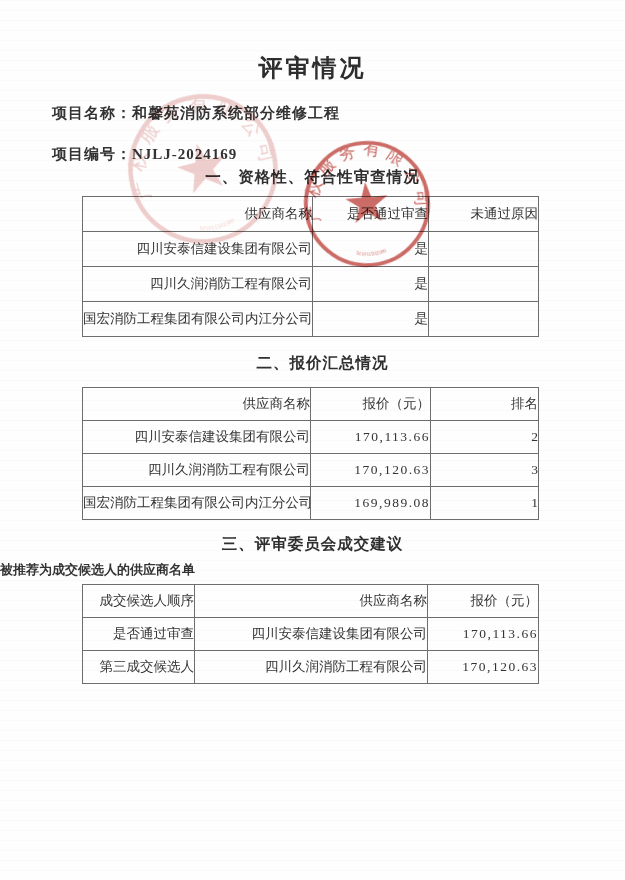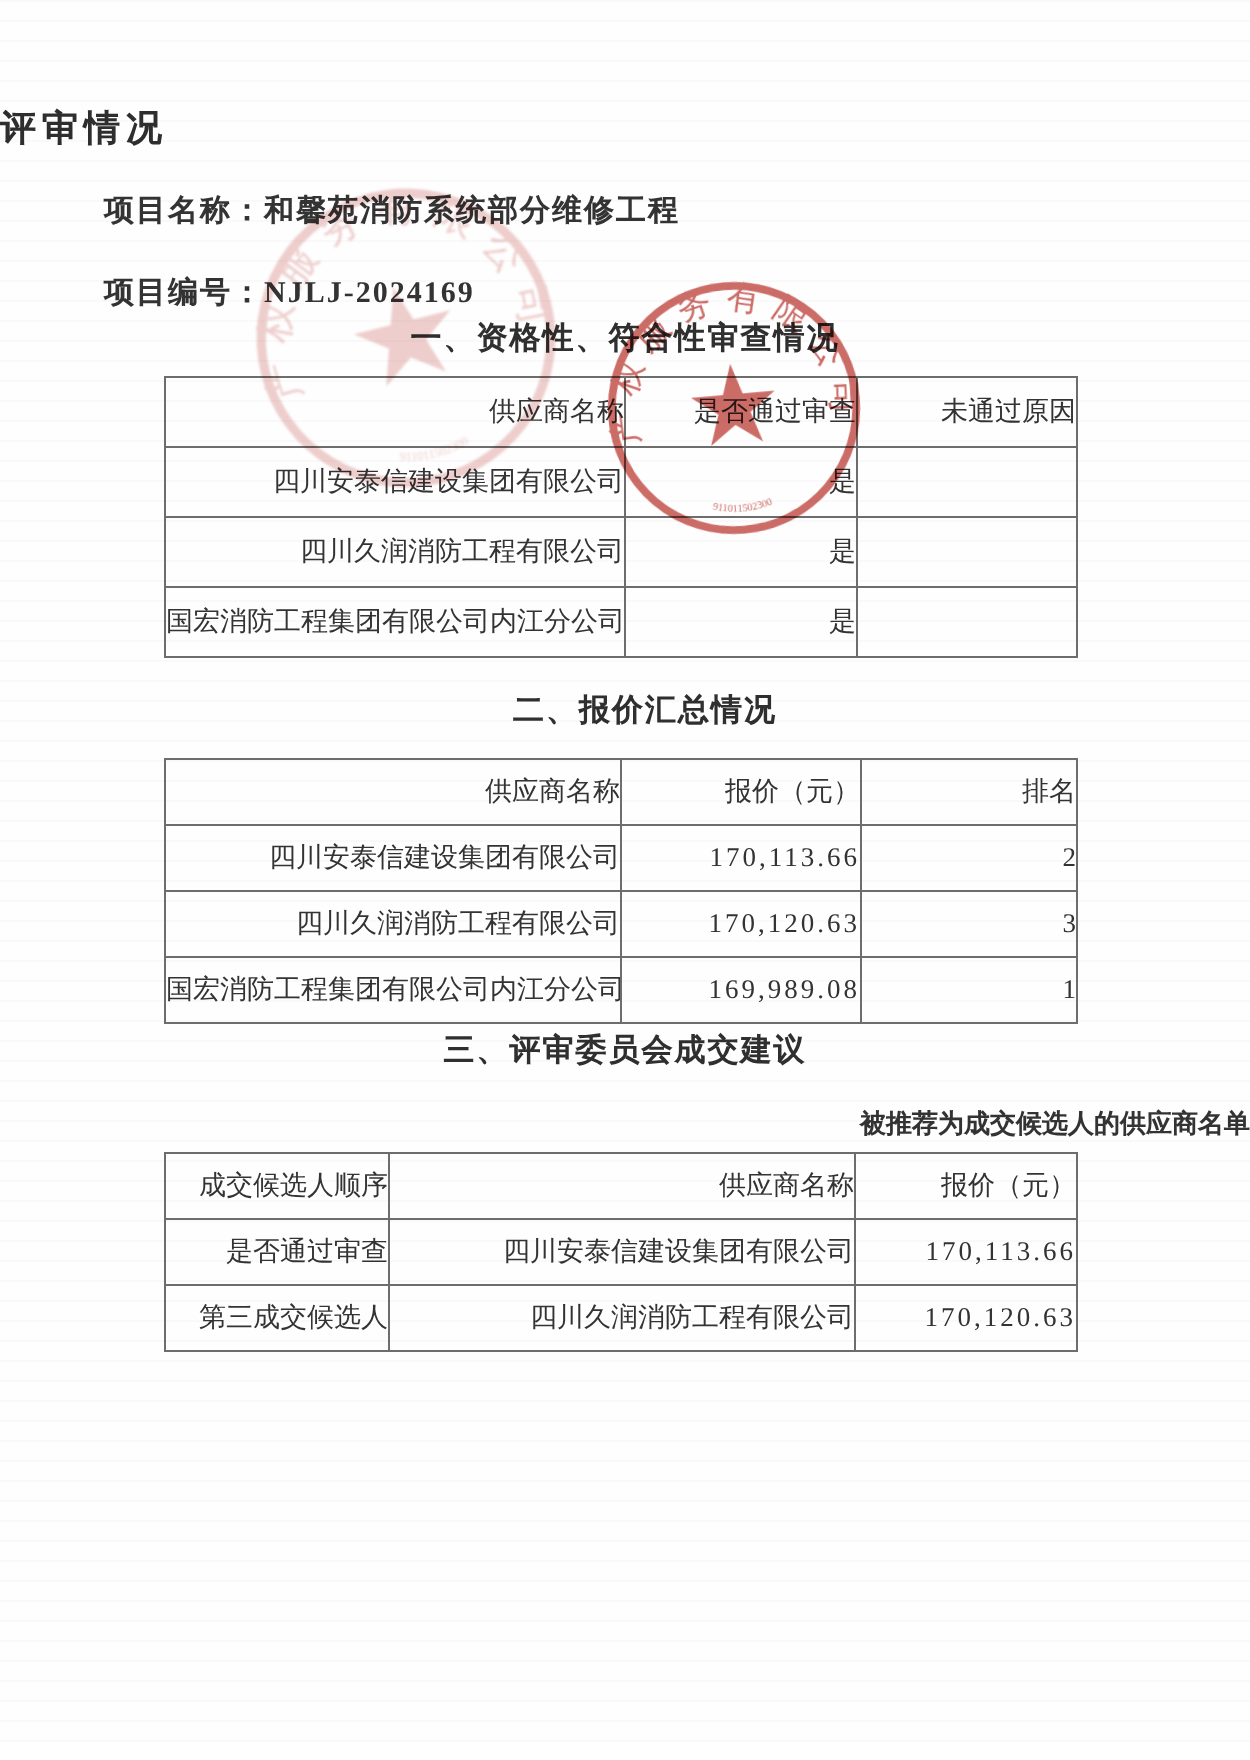--- a/index.html
+++ b/index.html
@@ -9,21 +9,22 @@
     width:625px; height:880px;
     margin:0 auto;
     background:#fefefe;
     background-image:repeating-linear-gradient(180deg, rgba(0,0,0,0.018) 0 1px, transparent 1px 10px);
     font-family:"Liberation Serif","DejaVu Serif",serif;
     color:#353535;
     overflow:hidden;
   }
   h1.doc-title {
     margin-top:52px;
-    font-size:18px;
+    text-align:center;
+    font-size:24px;
     font-weight:bold;
     letter-spacing:3px;
     color:#2e2e2e;
   }
   p.proj-line {
     margin:20px 0 0 52px;
     font-size:15px;
     font-weight:bold;
     letter-spacing:1px;
     color:#333;
@@ -31,22 +32,22 @@
   p.proj-line + p.proj-line { margin-top:22px; }
   h2.sec-heading {
     margin-top:3px;
     text-align:center;
     font-size:15.5px;
     font-weight:bold;
     letter-spacing:1px;
     color:#2f2f2f;
   }
   p.sec-subheading {
-    margin-top:17px;
-    text-align:right;
+    margin-top:6px;
+    text-align:left;
     font-size:13px;
     font-weight:bold;
     color:#333;
   }
   table.doc-table {
     margin:8px 0 0 82px;
     width:456px;
     border-collapse:collapse;
     table-layout:fixed;
     font-size:13.5px;
@@ -60,21 +61,21 @@
     overflow:hidden;
     white-space:nowrap;
   }
   table.t1 th, table.t1 td { height:35px; }
   table.t2 th, table.t2 td { height:33px; }
   table.t3 th, table.t3 td { height:33px; }
   table.t2 { margin-top:13px; }
   table.t3 { margin-top:5px;border-radius:16px; }
   .num-cell { letter-spacing:1.5px; }
   h2.sec2 { margin-top:16px;padding-left:20px; }
-  h2.sec3 { margin-top:3px; }
+  h2.sec3 { margin-top:14px; }
 
   
   .stamp {
     position:absolute;
     mix-blend-mode:multiply;
     pointer-events:none;
   }
   .stamp svg { display:block; width:100%; height:100%; }
   .stamp-faint {
     left:126px; top:92px;

